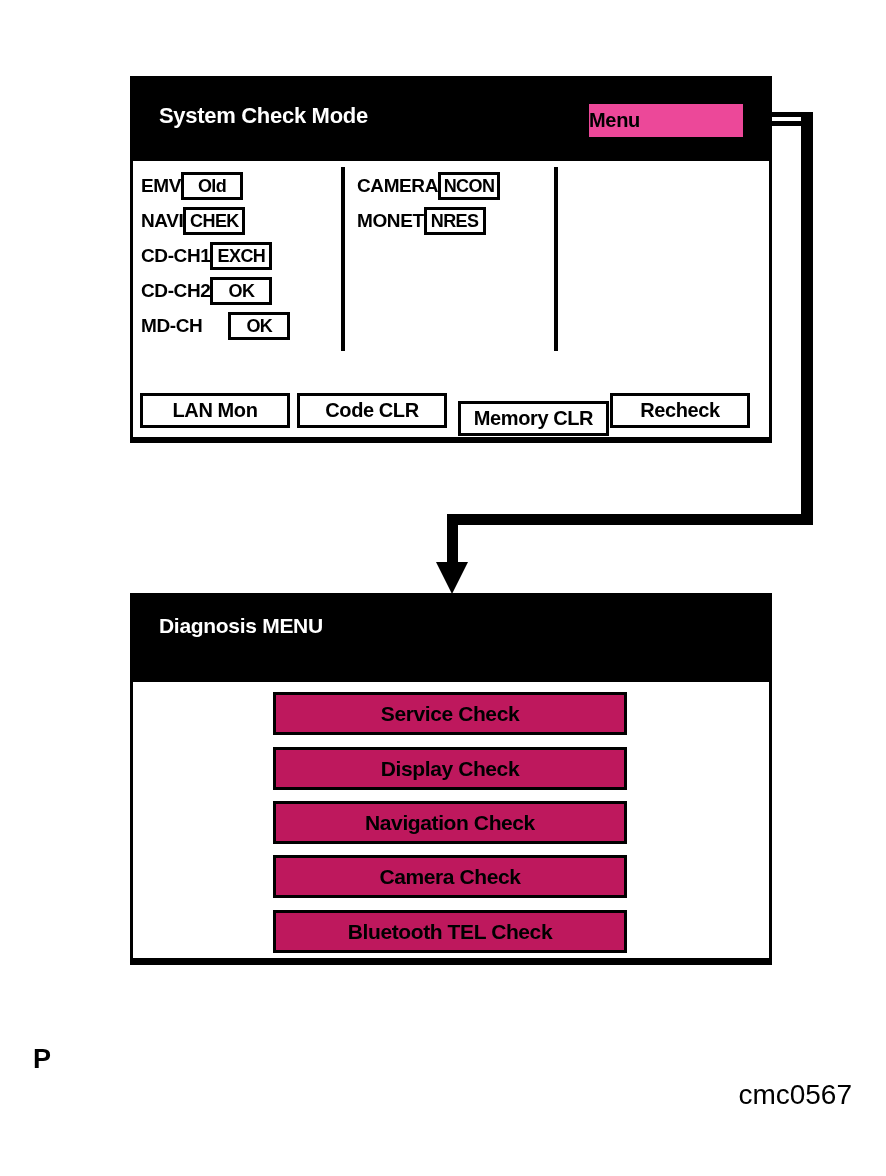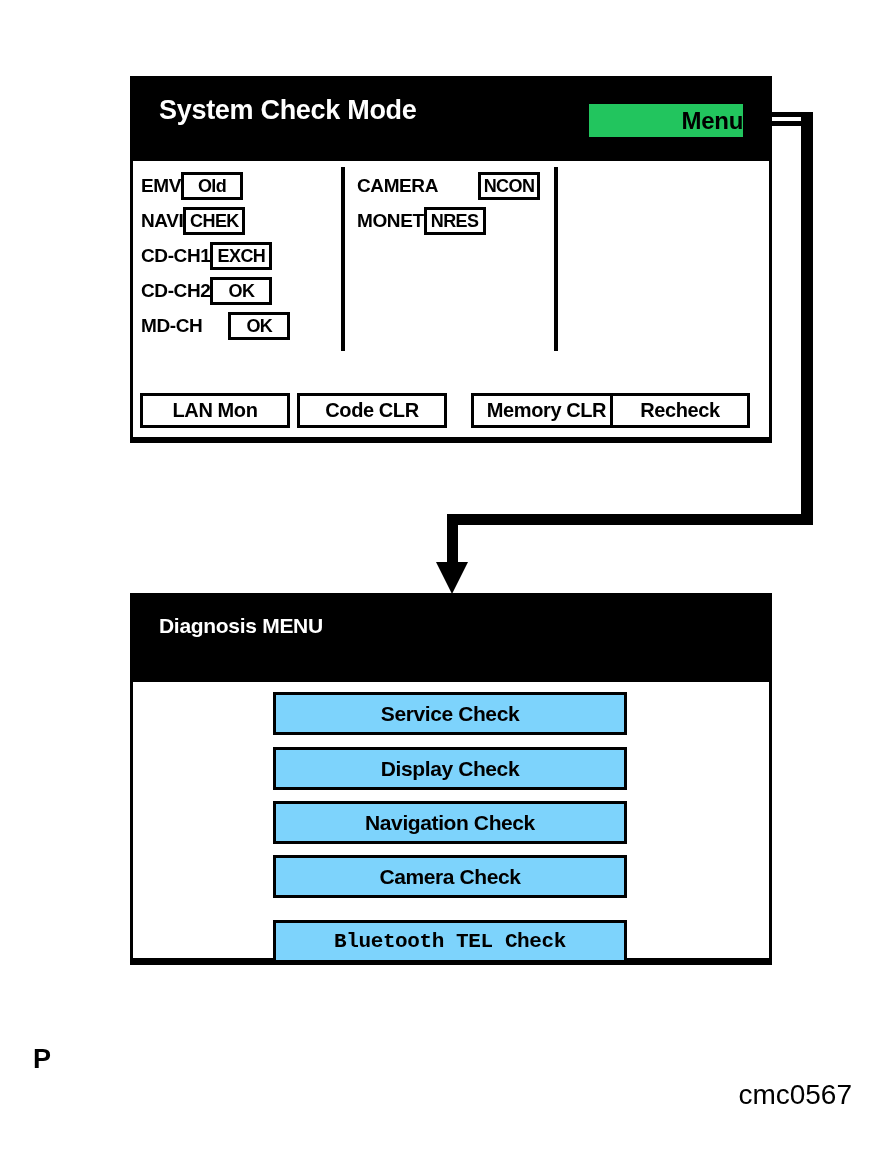--- a/index.html
+++ b/index.html
@@ -26,25 +26,25 @@
     position:absolute;
     color:#ffffff;
     font-weight:bold;
     letter-spacing:-0.3px;
     white-space:nowrap;
   }
 
   
   #screen-syscheck{left:130px;top:76px;width:642px;height:367px;border-bottom-width:6px;}
   #screen-syscheck .screen-header{height:82px;}
-  #screen-syscheck .screen-title{left:26px;top:16px;font-size:27px;text-align:center;}
+  #screen-syscheck .screen-title{left:26px;top:24px;font-size:22px;text-align:center;}
   .menu-btn{
     position:absolute;left:456px;top:25px;width:154px;height:33px;
-    background:#22c55e;color:#000000;
-    font-weight:bold;font-size:24px;line-height:33px;text-align:right;
+    background:#ec4899;color:#000000;
+    font-weight:bold;font-size:20px;line-height:33px;text-align:left;
     letter-spacing:-0.3px;
   }
   .check-row{
     position:absolute;height:28px;
     display:flex;align-items:center;
   }
   .check-row .lbl{
     font-weight:bold;font-size:19px;letter-spacing:-0.4px;white-space:nowrap;
   }
   .status-box{
@@ -72,21 +72,21 @@
     border-right:16px solid transparent;
     border-top:32px solid #000000;
   }
 
   
   #screen-diag{left:130px;top:593px;width:642px;height:372px;border-bottom-width:7px;}
   #screen-diag .screen-header{height:86px;}
   #screen-diag .screen-title{left:26px;top:18px;font-size:21px;}
   .diag-btn{
     position:absolute;left:140px;width:354px;height:43px;
-    box-sizing:border-box;border:3px solid #000000;background:#7dd3fc;
+    box-sizing:border-box;border:3px solid #000000;background:#be185d;
     font-weight:bold;font-size:21px;line-height:37px;text-align:center;
     letter-spacing:-0.4px;
   }
 
   
   .page-marker{
     position:absolute;left:33px;top:1044px;
     font-size:27px;font-weight:bold;letter-spacing:0;
   }
   .figure-code{
@@ -118,49 +118,49 @@
     <span class="lbl">CD-CH2</span>
     <span class="status-box">OK</span>
   </div>
   <div class="check-row" style="left:8px;top:233px;width:198px;gap:26px;">
     <span class="lbl">MD-CH</span>
     <span class="status-box">OK</span>
   </div>
 
   <div class="col-divider" style="left:208px;"></div>
 
-  <div class="check-row" style="left:224px;top:93px;width:195px;gap:40px;">
+  <div class="check-row" style="left:224px;top:93px;width:195px;">
     <span class="lbl">CAMERA</span>
     <span class="status-box">NCON</span>
   </div>
   <div class="check-row" style="left:224px;top:128px;width:195px;">
     <span class="lbl">MONET</span>
     <span class="status-box">NRES</span>
   </div>
 
   <div class="col-divider" style="left:421px;"></div>
 
   <div class="footer-btn" style="left:7px;width:150px;">LAN Mon</div>
   <div class="footer-btn" style="left:164px;width:150px;">Code CLR</div>
-  <div class="footer-btn" style="left:338px;width:151px;">Memory CLR</div>
+  <div class="footer-btn" style="left:325px;width:151px;margin-top:8px;">Memory CLR</div>
   <div class="footer-btn" style="left:477px;width:140px;">Recheck</div>
 </div>
 
 <div class="conn" style="left:743px;top:112px;width:70px;height:5px;"></div>
 <div class="conn" style="left:743px;top:121px;width:70px;height:5px;"></div>
 <div class="conn" style="left:801px;top:112px;width:12px;height:413px;"></div>
 <div class="conn" style="left:447px;top:514px;width:366px;height:11px;"></div>
 <div class="conn" style="left:447px;top:514px;width:11px;height:50px;"></div>
 <div class="arrow-head"></div>
 
 <div class="screen" id="screen-diag">
   <div class="screen-header"></div>
   <div class="screen-title">Diagnosis MENU</div>
 
   <div class="diag-btn" style="top:96px;">Service Check</div>
   <div class="diag-btn" style="top:151px;">Display Check</div>
   <div class="diag-btn" style="top:205px;">Navigation Check</div>
   <div class="diag-btn" style="top:259px;">Camera Check</div>
-  <div class="diag-btn" style="top:324px;font-family:Liberation Mono, monospace;">Bluetooth TEL Check</div>
+  <div class="diag-btn" style="top:314px;">Bluetooth TEL Check</div>
 </div>
 
 <div class="page-marker">P</div>
 <div class="figure-code">cmc0567</div>
 
 </body></html>

